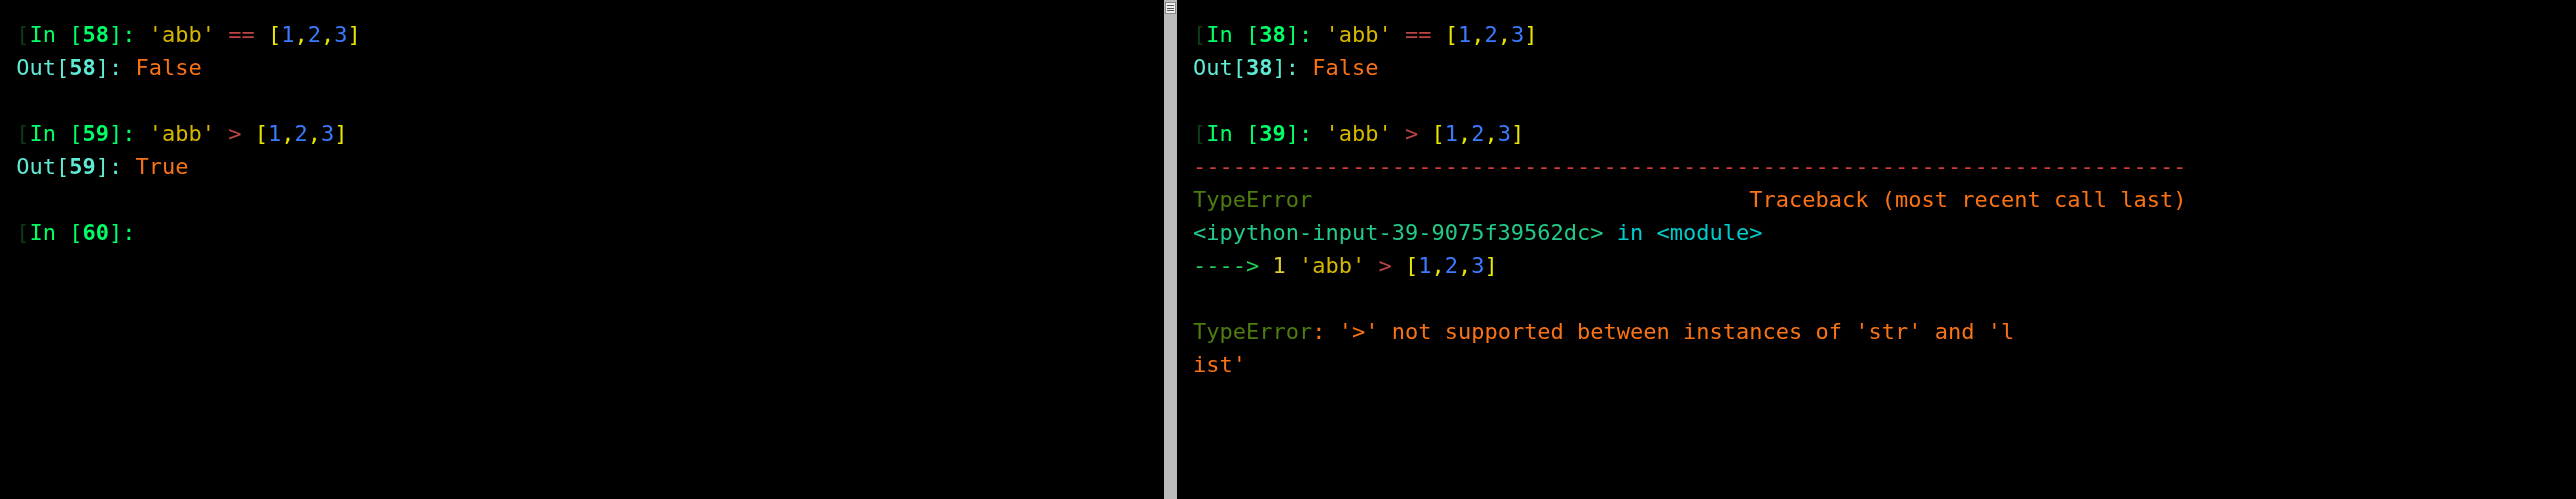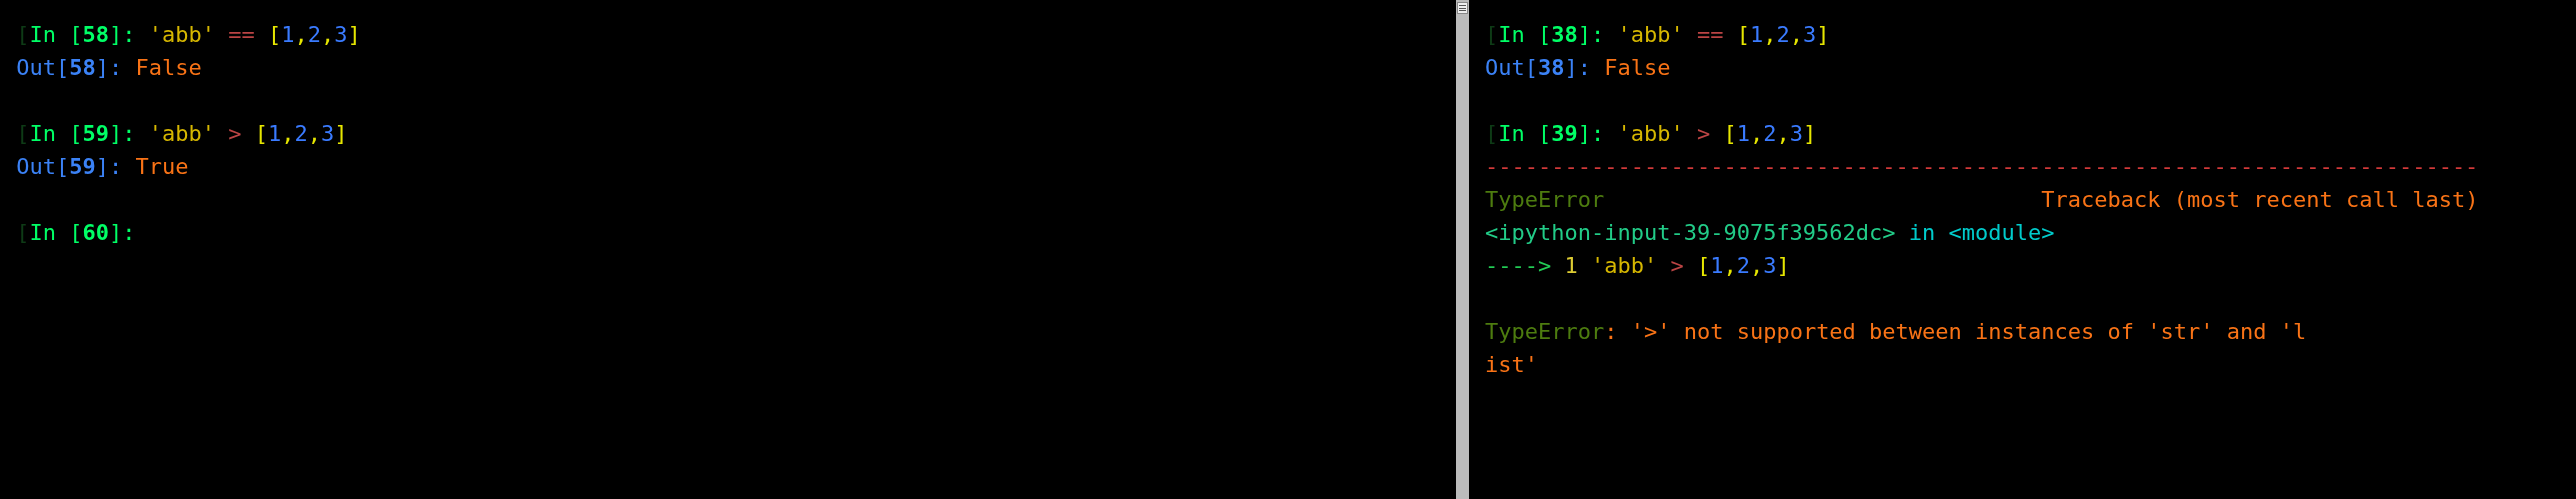--- a/index.html
+++ b/index.html
@@ -14,21 +14,21 @@
     display: flex;
   }
   .pane {
     background: #000;
     color: #fff;
     padding: 18px 16.3px;
     white-space: pre;
     overflow: hidden;
   }
   .pane-left {
-    width: 1456px;
+    width: 1164px;
     position: relative;
   }
   .pane-right {
     flex: 1;
   }
   .divider {
     width: 12.7px;
     background: #bbb;
     display: flex;
     align-items: flex-start;
@@ -47,21 +47,21 @@
     padding: 1.8px 0.9px;
   }
   .divider-handle .bar {
     height: 0.9px;
     background: #555;
   }
   .gutter-bracket {
     color: #0e3b16;
   }
   .in-text { color: #00ff66; }
-  .out-text { color: #3b82f6; }
+  .out-text { color: #5eead4; }
   .num { font-weight: bold; }
   .white { color: #f97316; }
   .string { color: #d6b700; }
   .op { color: #b44; }
   .bracket-lit { color: #e6e600; }
   .number-lit { color: #3a7bff; }
   .comma-lit { color: #e6e600; }
   .sep-line { color: #d33a3a; }
   .err-name { color: #4d7c0f; }
   .trace-loc { color: #22cc88; text-align: center; }

